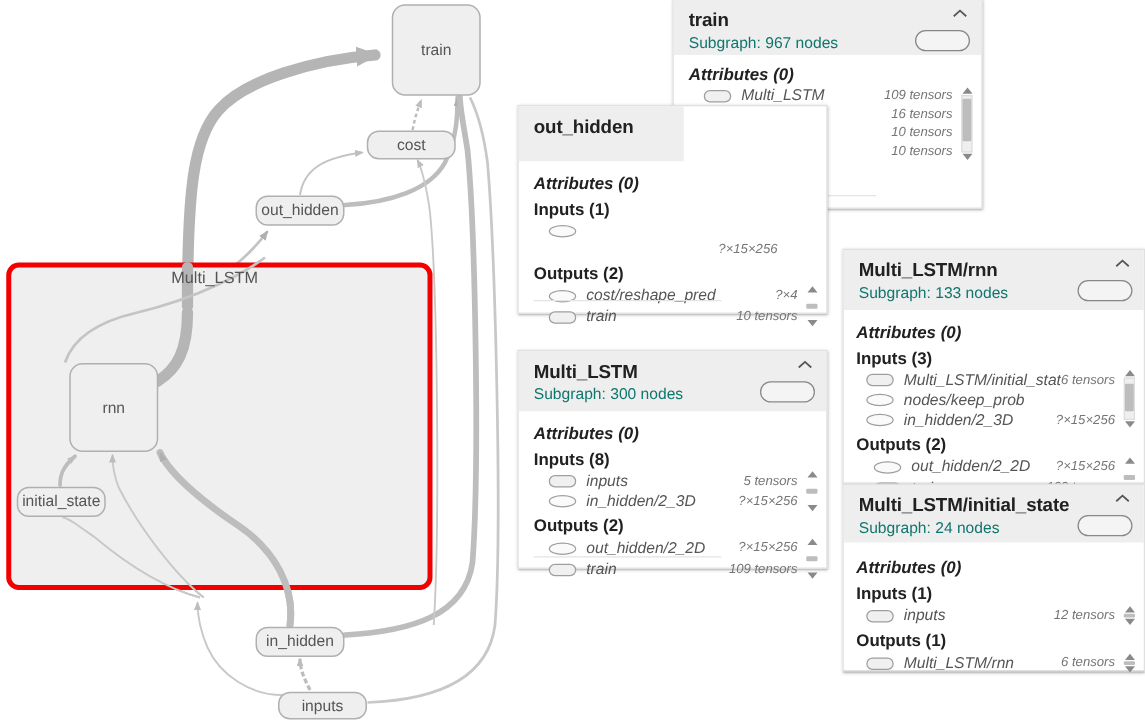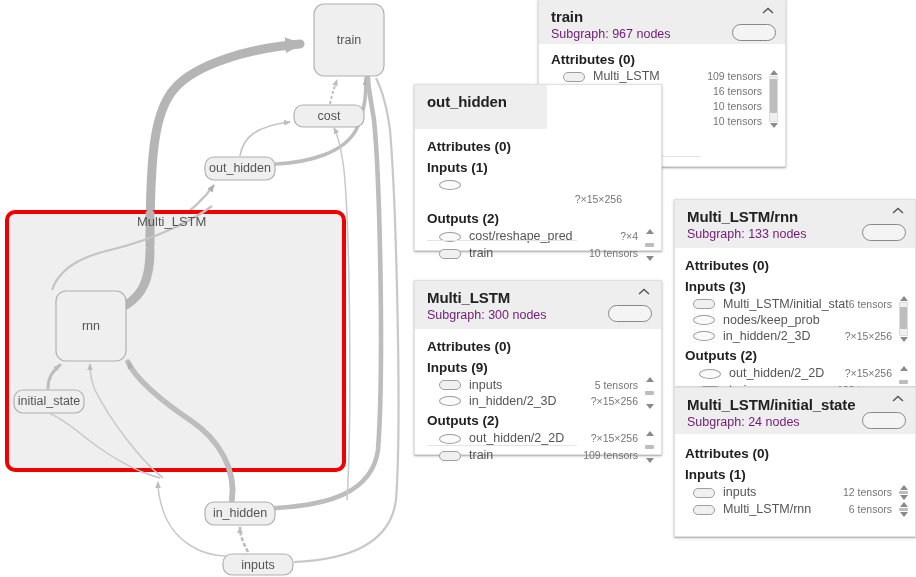--- a/index.html
+++ b/index.html
@@ -57,21 +57,21 @@
   }
   .card-title {
     font-size: 15px;
     color: #212121;
     font-weight: bold;
     line-height: 17px;
     letter-spacing: -0.1px;
   }
   .card-sub {
     font-size: 12.5px;
-    color: #701a75;
+    color: #0f766e;
     line-height: 16px;
     margin-top: 1px;
   }
   .chev {
     position: absolute;
     right: 10px;
     top: 6px;
     width: 14px;
     height: 10px;
     color: #555;
@@ -91,23 +91,23 @@
     padding: 8px 4px 8px 12px;
     box-sizing: border-box;
   }
   .sect-head {
     font-size: 13.5px;
     font-weight: bold;
     color: #212121;
     line-height: 19px;
     margin-top: 2px;
   }
-  .sect-head.tight { margin-top: 0px; }
-
-  .io-group { position: relative; }
+  .sect-head.tight { margin-top: 0px; font-style: italic; }
+
+  .io-group { position: relative; font-style: italic; }
   .io-rows { padding-right: 2px; }
   .io-row {
     display: flex;
     align-items: center;
     height: 15px;
     line-height: 15px;
     position: relative;
   }
   .io-icon {
     width: 22px;
@@ -395,21 +395,21 @@
   <div class="card-header" style="height:48px;">
     <div class="card-title">Multi_LSTM</div>
     <div class="card-sub">Subgraph: 300 nodes</div>
     <svg class="chev" viewBox="0 0 14 10">
       <path d="M2,7 L7,2.5 L12,7" fill="none" stroke="#555" stroke-width="1.4"></path>
     </svg>
     <div class="pill-toggle"></div>
   </div>
   <div class="card-body" style="padding-top:8px;">
     <div class="sect-head tight">Attributes (0)</div>
-    <div class="sect-head">Inputs (9)</div>
+    <div class="sect-head">Inputs (8)</div>
     <div class="io-group">
       <div class="io-rows" style="padding-right:16px;">
         <div class="io-row" style="height:16px;">
           <span class="io-icon grp"></span>
           <span class="io-name">inputs</span>
           <span class="io-val">5 tensors</span>
         </div>
         <div class="io-row" style="height:16px;">
           <span class="io-icon op"></span>
           <span class="io-name">in_hidden/2_3D</span>
@@ -534,20 +534,21 @@
         </div>
       </div>
       <div class="scroller mini" style="top:1px; height:15px;">
         <div class="arw up"></div>
         <div class="track">
           <div class="thumb"></div>
         </div>
         <div class="arw dn"></div>
       </div>
     </div>
+    <div class="sect-head">Outputs (1)</div>
     <div class="io-group">
       <div class="io-rows" style="padding-right:16px;">
         <div class="io-row" style="height:17px;">
           <span class="io-icon grp" style="margin-left:8px;"></span>
           <span class="io-name">Multi_LSTM/rnn</span>
           <span class="io-val">6 tensors</span>
         </div>
       </div>
       <div class="scroller mini" style="top:1px; height:15px;">
         <div class="arw up"></div>

